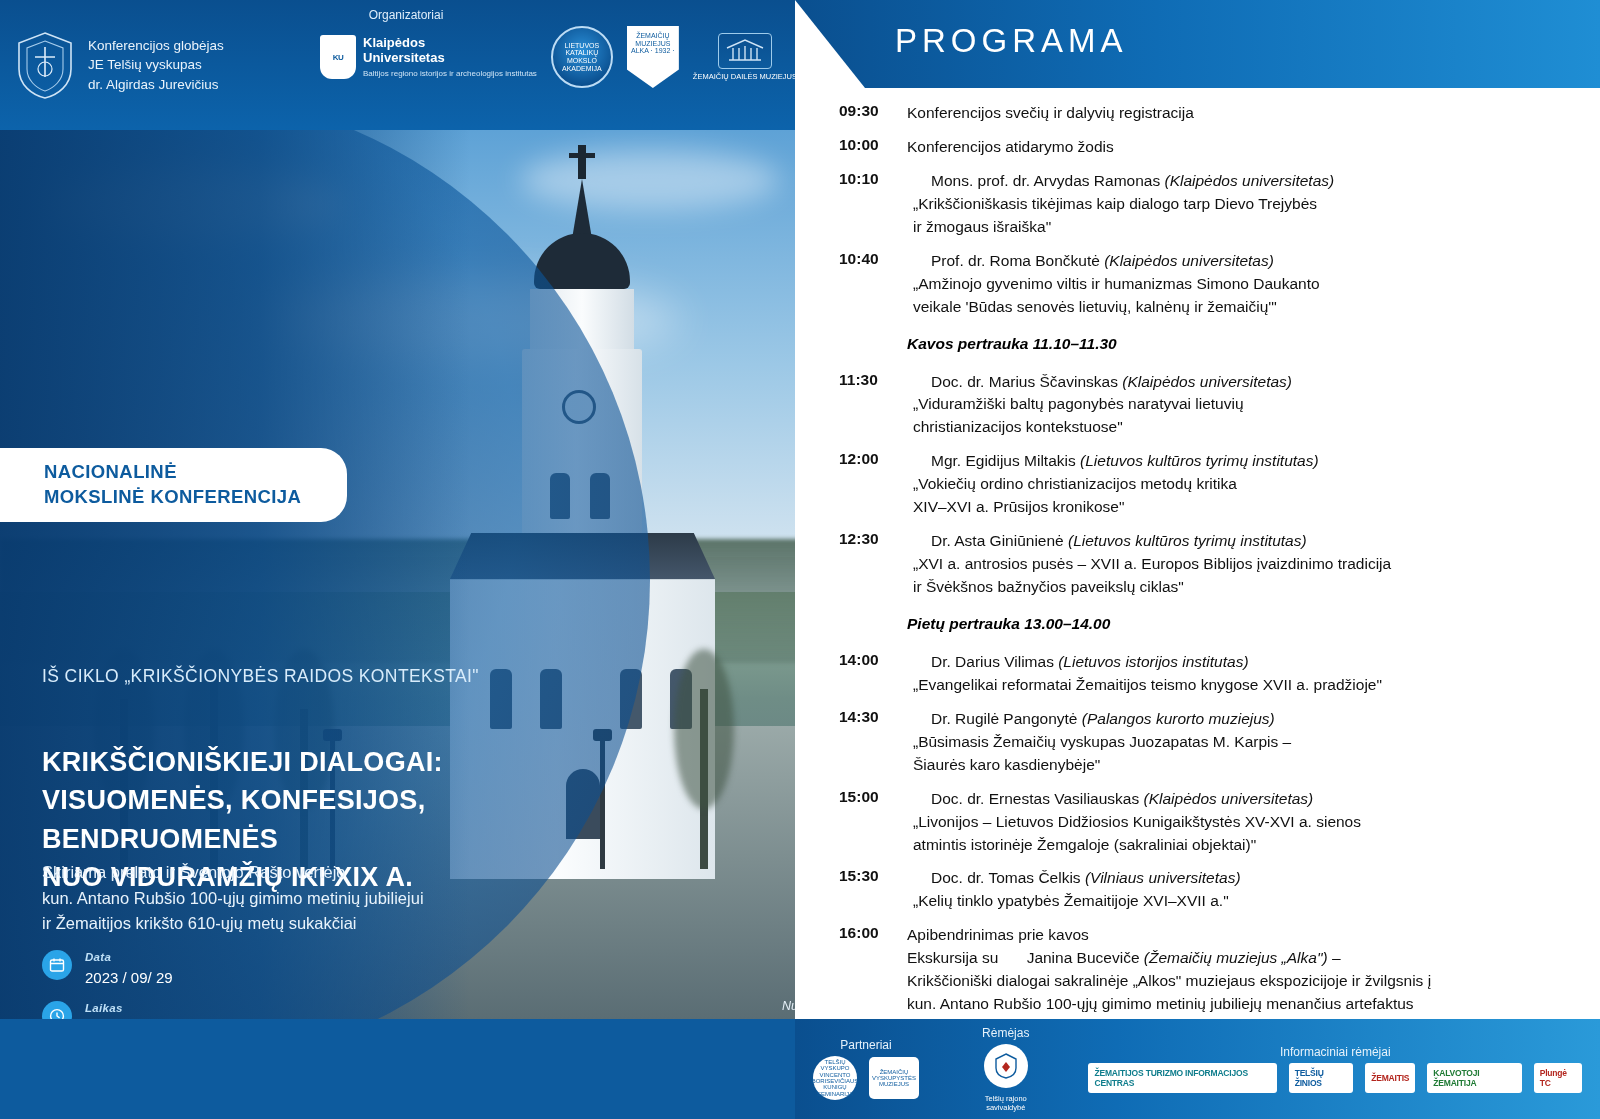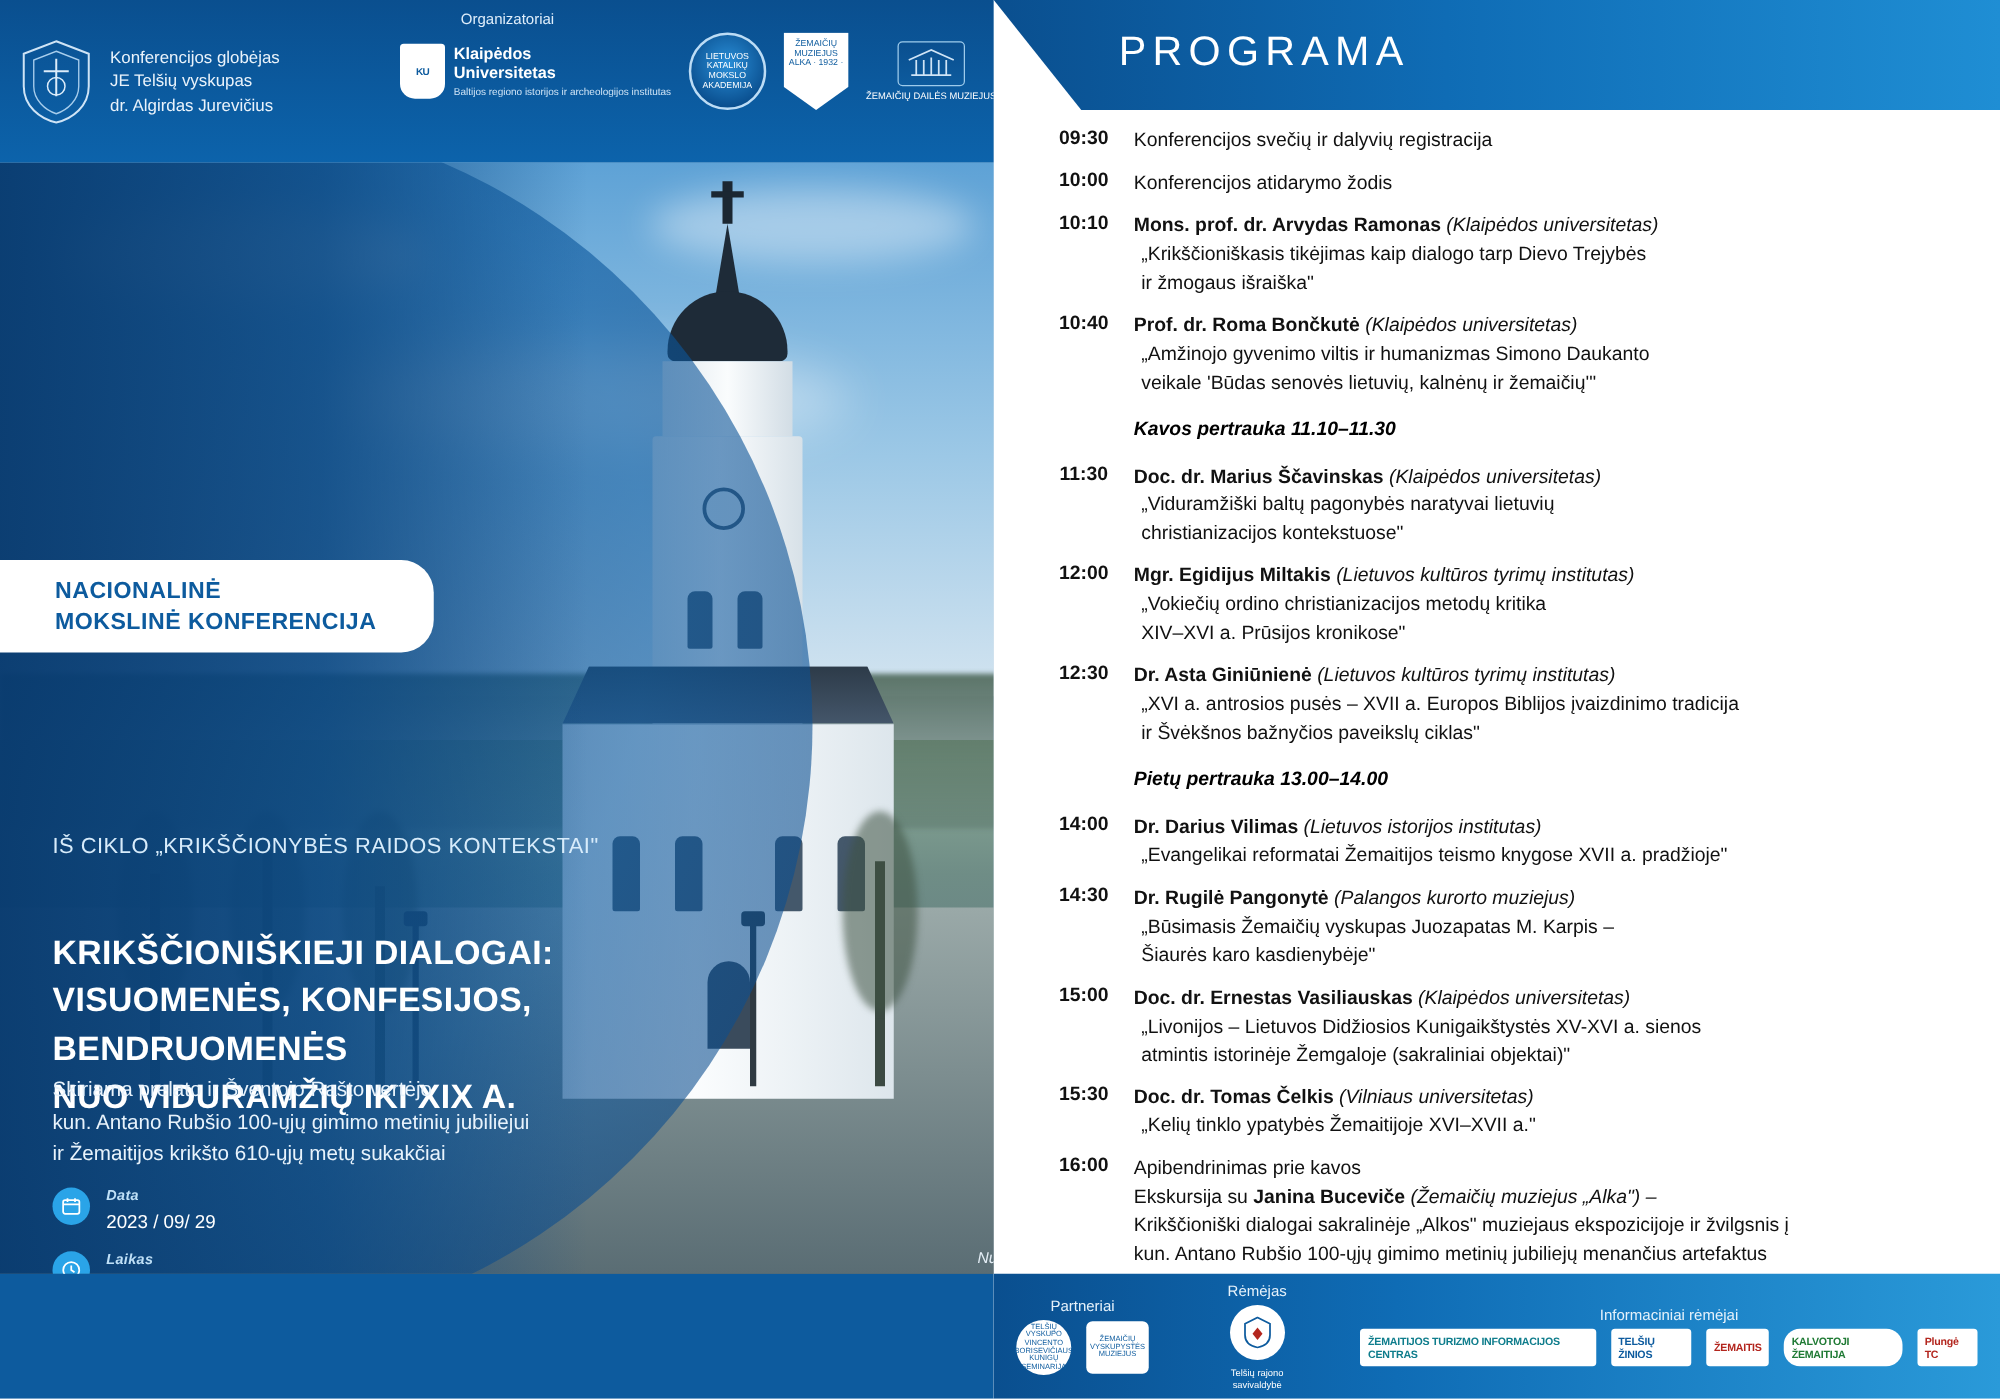--- a/index.html
+++ b/index.html
@@ -217,23 +217,23 @@
     height: 88px;
     background: linear-gradient(90deg,#0a4f8f 0%, #0f6cb5 45%, #1f8ed4 100%);
     clip-path: polygon(0 0, 100% 0, 100% 100%, 70px 100%);
   }
   .prog-head h1 {
     position:absolute; left: 100px; top: 22px;
     color:#fff; font-size: 33px; letter-spacing: 5px; font-weight: normal;
   }
   .prog-body { padding: 14px 24px 0 44px; }
   .item { display:flex; gap: 12px; margin-bottom: 11px; }
-  .time { width: 56px; flex:none; font-weight: bold; font-size: 15.5px; color:#111; text-align:center; }
+  .time { width: 56px; flex:none; font-weight: bold; font-size: 15.5px; color:#111; text-align:left; }
   .detail { font-size: 15.5px; color:#111; line-height: 1.48; }
-  .speaker { font-weight: bold; }
+  .speaker { font-weight: normal; margin-left: 24px; }
   .aff { font-style: italic; font-weight: normal;}
   .paper { display:block; padding-left: 6px;}
   .break {
     font-weight: bold; font-style: italic; font-size: 15.5px;
     margin: 16px 0 18px 68px;
   }
   .extra { display:block; padding-left: 0; }
 
   
   .foot {
@@ -249,21 +249,21 @@
     width: 44px; height: 44px; border-radius: 50%;
     background:#fff; display:flex;align-items:center;justify-content:center;
     color:#0d5b9e; font-size:6px; text-align:center; line-height:1.05; padding:3px;
   }
   .fmark.sq { border-radius: 5px; width: 50px; height: 42px;}
   .fchip {
     height: 30px; padding: 0 6px; border-radius: 3px; background:#fff;
     display:flex; align-items:center; justify-content:center;
     color:#b3261e; font-size:8.5px; font-weight:bold; letter-spacing:-.2px;
   }
-  .fchip.green{color:#1f7a34;border-radius:13px;}
+  .fchip.green{color:#1f7a34;}
   .fchip.blue{color:#0d5b9e;}
   .fchip.teal{color:#0f7d8c;}
   .fcaption{font-size:7.5px;color:#fff;margin-top:2px;text-align:center;}
 </style>
 </head>
 <body>
 
 <div class="poster">
 
   <div class="left">

